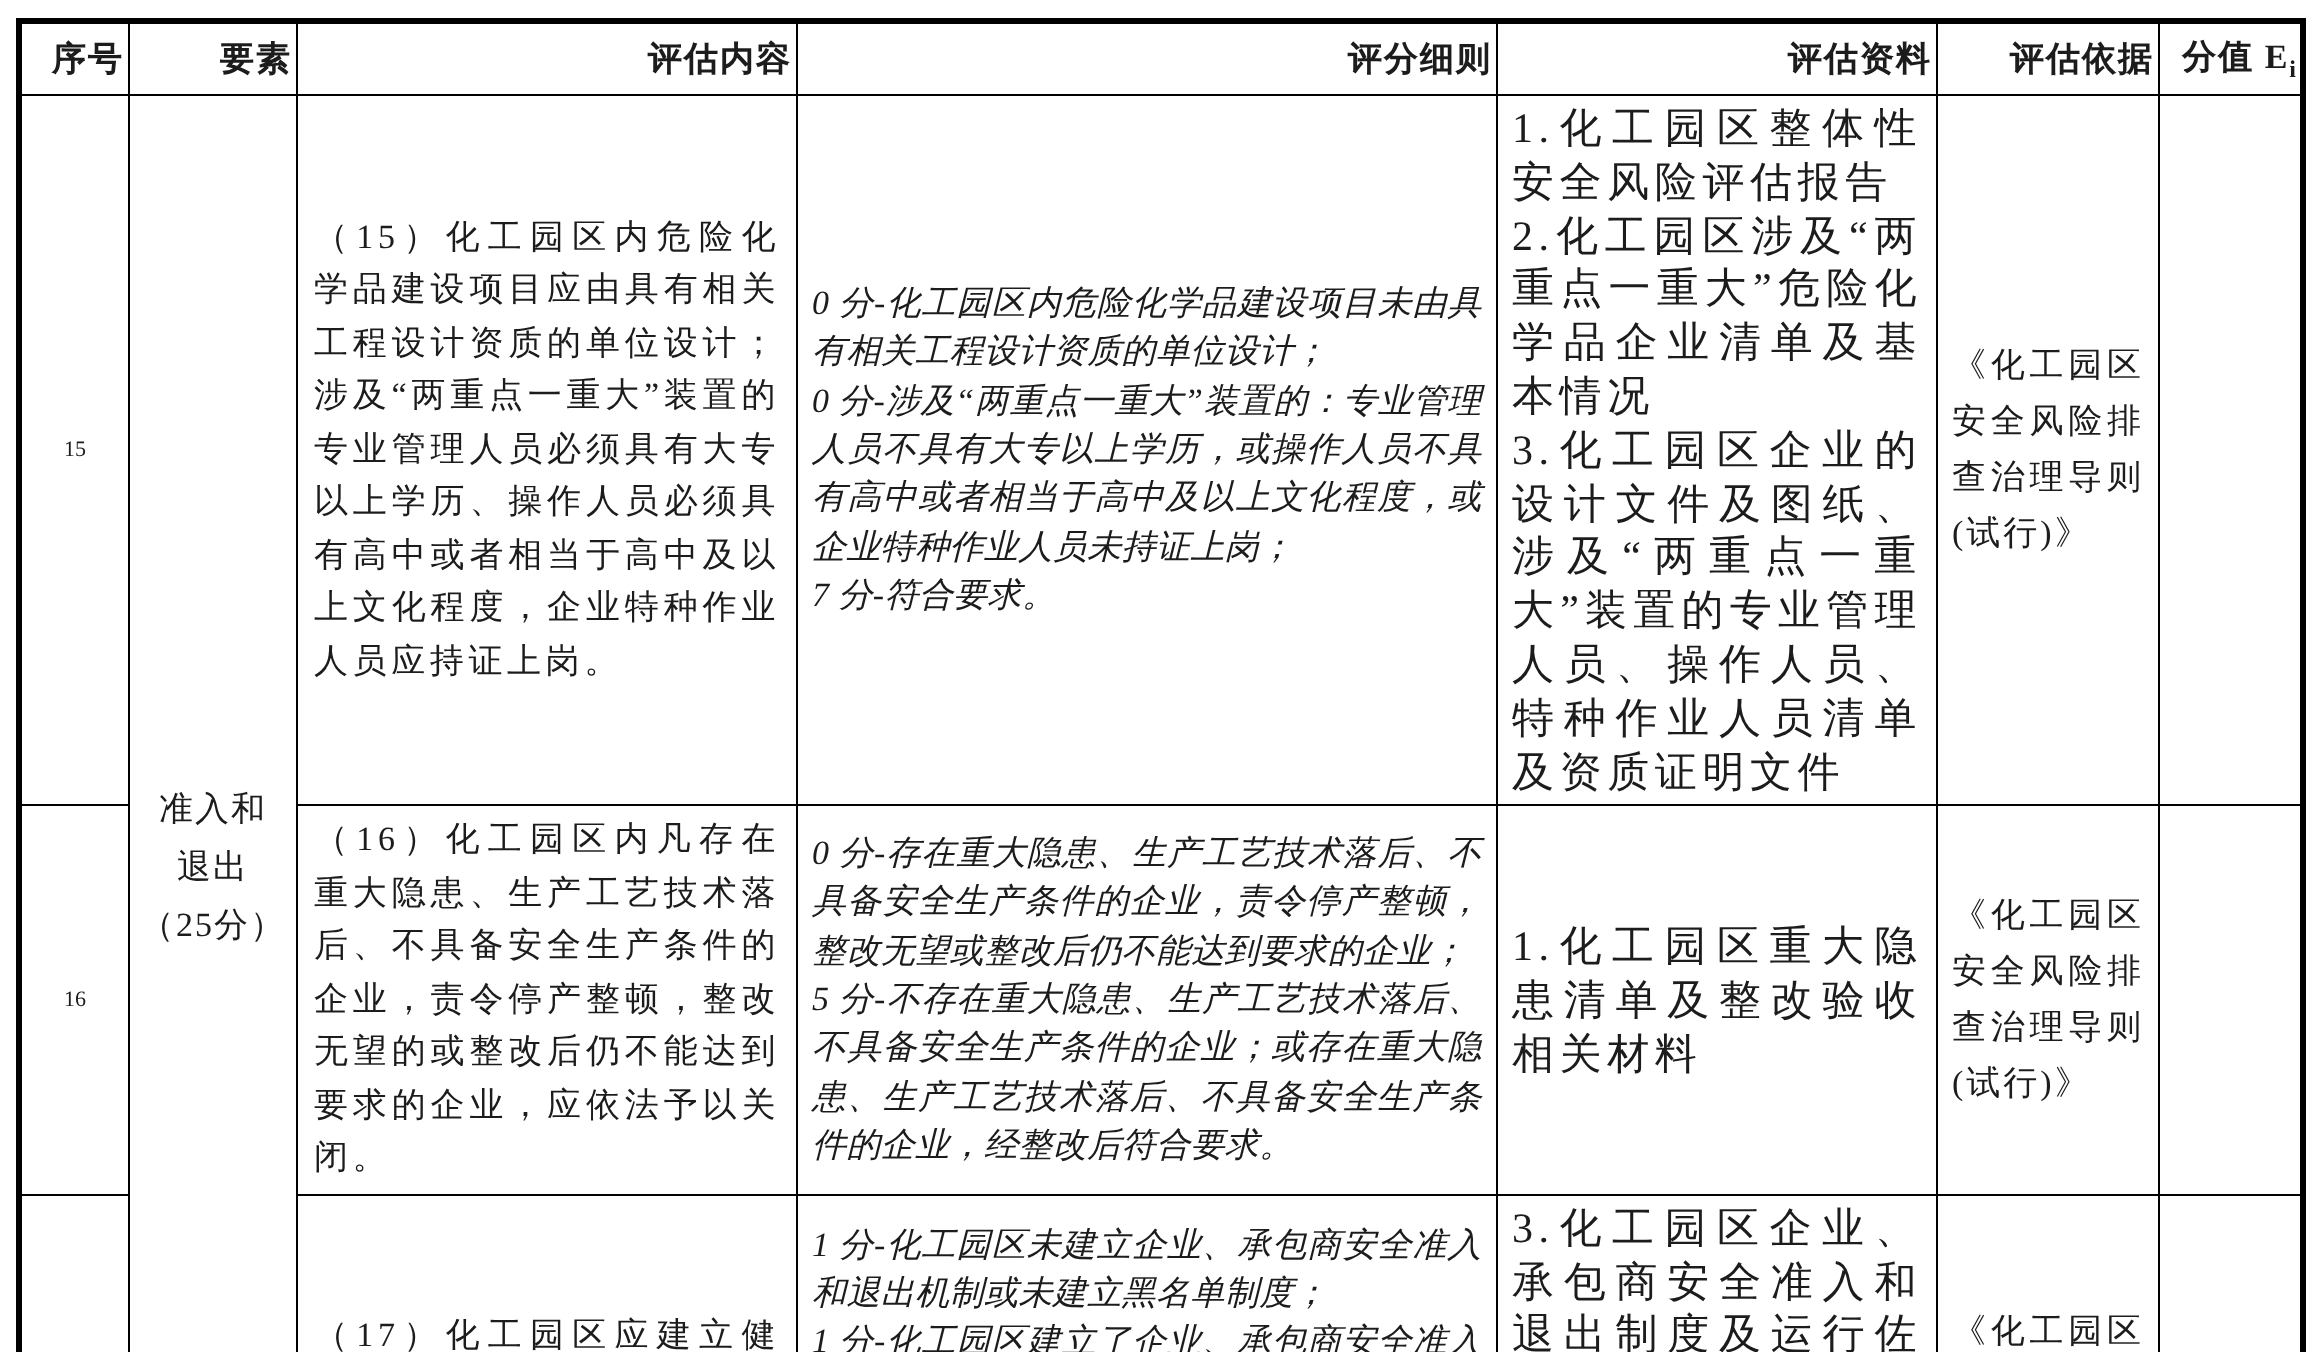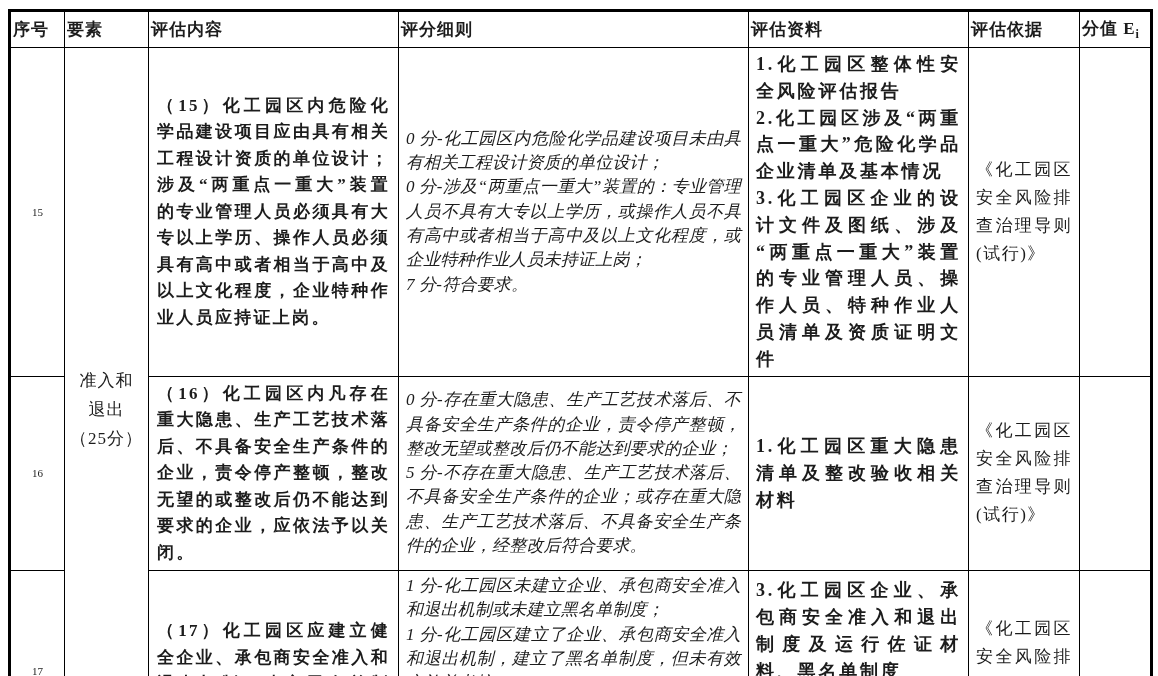--- a/index.html
+++ b/index.html
@@ -27,21 +27,21 @@
   }
   .eval-table th, .eval-table td {
     border: 1.5px solid #000;
     vertical-align: middle;
     background: #fff;
     overflow: hidden;
   }
   .eval-table th {
     font-size: 17px;
     font-weight: bold;
-    text-align: left;
+    text-align: right;
     height: 33px;
     letter-spacing: 1px;
     padding: 1px 2px;
   }
   .eval-table sub.score-sub {
     font-size: 12px;
     font-weight: bold;
     letter-spacing: 0;
   }
   tr.row-15 { height: 255px; }
@@ -60,39 +60,37 @@
     letter-spacing: 1px;
     padding: 0 3px;
   }
   td.cell-content {
     font-size: 17px;
     line-height: 26.5px;
     letter-spacing: 2.3px;
     text-align: justify;
     text-justify: inter-ideograph;
     padding: 4px 8px;
-    font-weight: bold;
   }
   td.cell-rules {
     font-size: 17px;
     line-height: 24.3px;
     letter-spacing: 0.2px;
     text-align: justify;
     text-justify: inter-ideograph;
     padding: 3px 7px;
     font-style: italic;
   }
   td.cell-materials {
-    font-size: 18px;
+    font-size: 21px;
     line-height: 26.8px;
     letter-spacing: 2.8px;
     text-align: justify;
     text-justify: inter-ideograph;
     padding: 3px 7px;
-    font-weight: bold;
   }
   td.cell-basis {
     font-size: 17px;
     line-height: 28px;
     letter-spacing: 1.5px;
     text-align: justify;
     text-justify: inter-ideograph;
     padding: 2px 7px;
     margin-left: 24px;
   }

